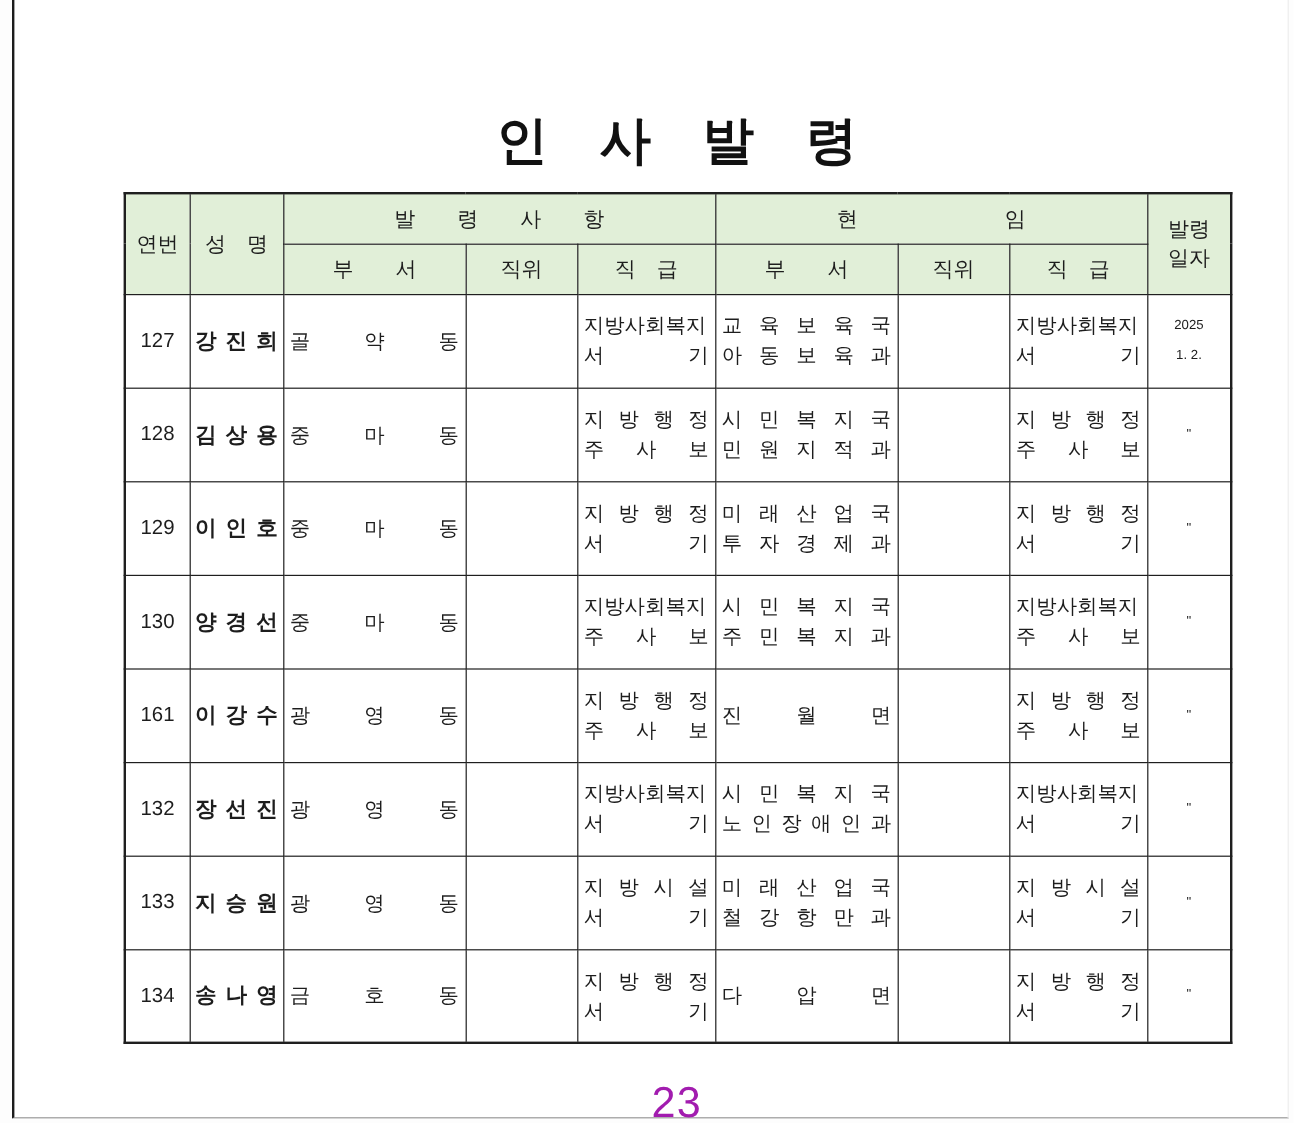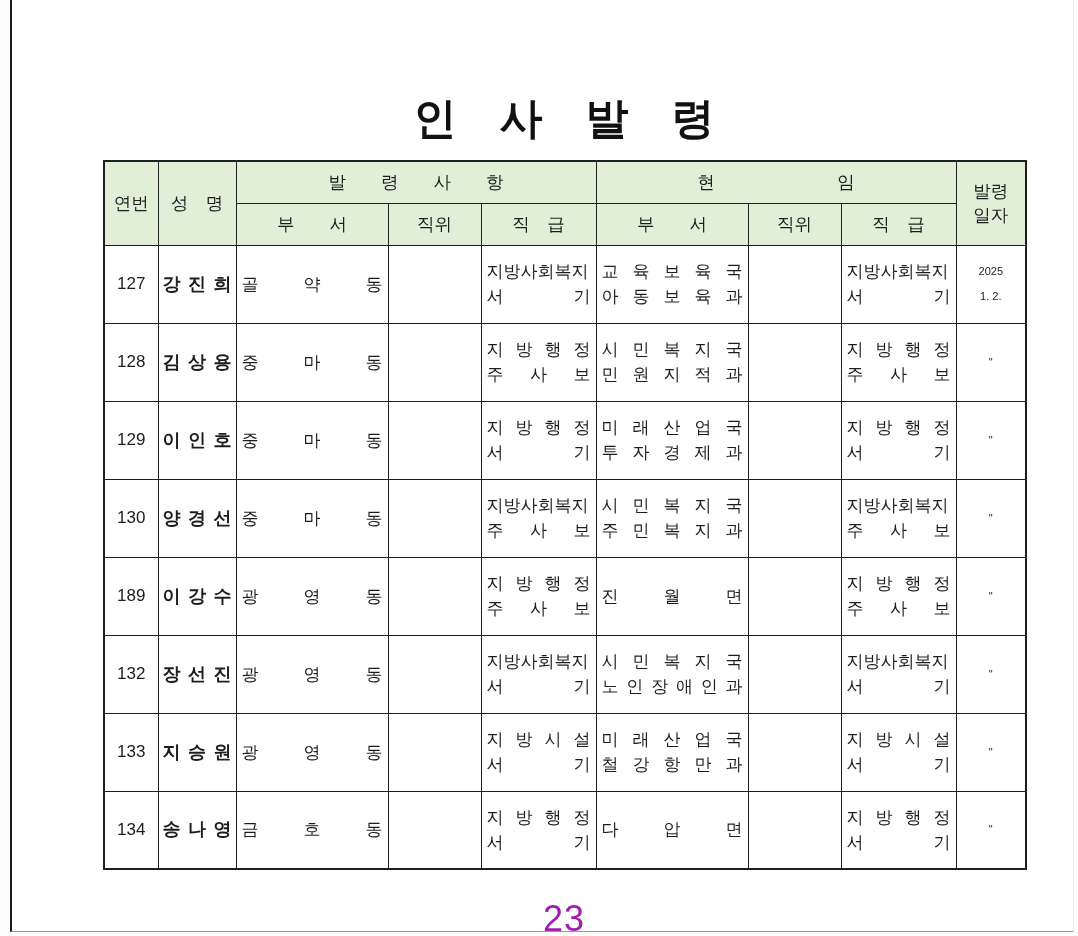--- a/index.html
+++ b/index.html
@@ -214,21 +214,21 @@
             <td class="c-pos"></td>
             <td class="c-rank">
               <div class="jl">지방사회복지</div>
               <div class="jl">주 사 보</div>
             </td>
             <td class="c-date">
               <div class="cl">"</div>
             </td>
           </tr>
           <tr>
-            <td class="c-no">189</td>
+            <td class="c-no">161</td>
             <td class="c-name">
               <div class="jl">이 강 수</div>
             </td>
             <td class="c-dept">
               <div class="jl">광 영 동</div>
             </td>
             <td class="c-pos"></td>
             <td class="c-rank">
               <div class="jl">지 방 행 정</div>
               <div class="jl">주 사 보</div>

